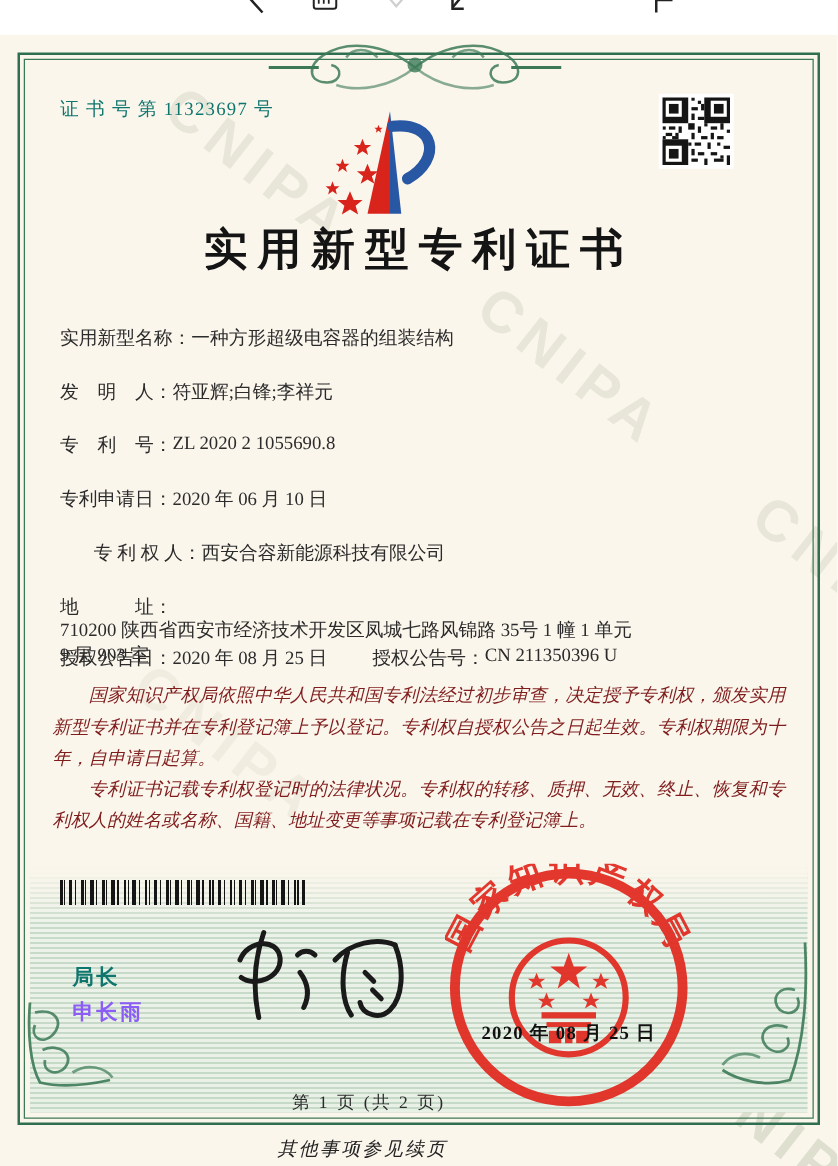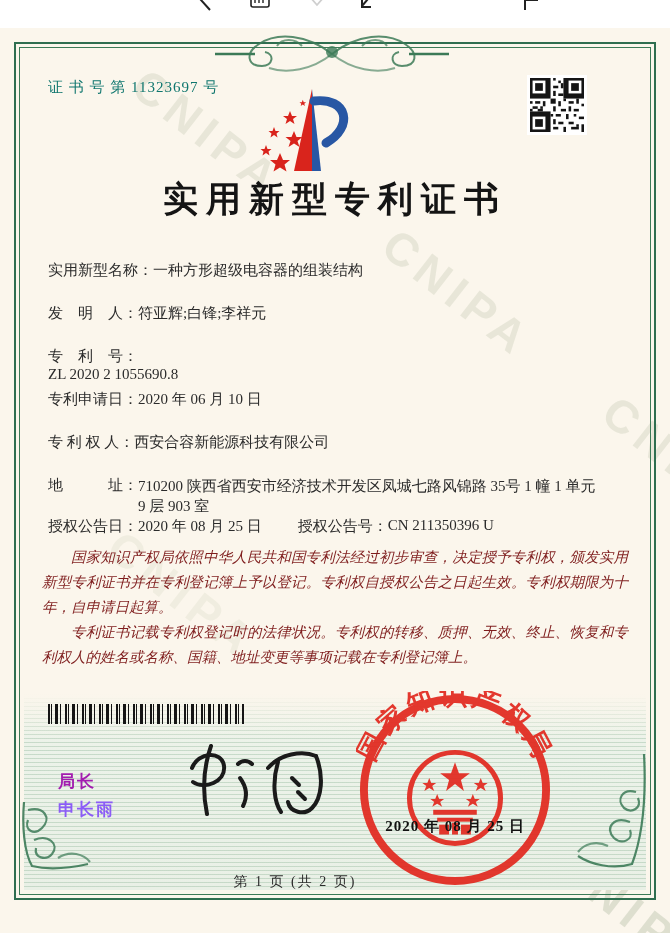--- a/index.html
+++ b/index.html
@@ -52,21 +52,21 @@
     text-align:justify;
   }
   .bodytext p { text-indent:2em; }
   
   .barcode {
     position:absolute; top:676px; left:48px; width:196px; height:20px;
     background:
       repeating-linear-gradient(90deg,#151515 0 2px, transparent 2px 3px, #151515 3px 4px, transparent 4px 7px,
         #151515 7px 10px, transparent 10px 12px, #151515 12px 13px, transparent 13px 17px);
   }
-  .signer-title { position:absolute; top:742px; left:58px; font-size:17px; font-weight:bold; color:#a21caf; letter-spacing:2px; }
+  .signer-title { position:absolute; top:742px; left:58px; font-size:17px; font-weight:bold; color:#0f766e; letter-spacing:2px; }
   .signer-name  { position:absolute; top:770px; left:58px; font-size:17px; font-weight:bold; color:#8b5cf6; letter-spacing:2px; }
   .signature { position:absolute; top:708px; left:178px; }
   .seal { position:absolute; top:663px; left:356px; opacity:0.92; }
   .seal-date {
     position:absolute; top:789px; left:356px; width:198px; text-align:center;
     font-size:15px; color:#111; letter-spacing:1px; font-weight:bold;
   }
   .page-num { position:absolute; top:845px; left:105px; width:380px; text-align:center; font-size:14px; color:#2b2b2b; letter-spacing:2px; }
   .continuation { position:absolute; top:882px; left:100px; width:380px; text-align:center; font-size:15px; color:#222; font-style:italic; letter-spacing:2px; }
   .ornament-top { position:absolute; top:-16px; left:191px; }
@@ -209,33 +209,33 @@
   <div class="title">实用新型专利证书</div>
 
   <div class="frow" style="top:233px;">
     <span class="lbl">实用新型名称：</span>
       <span class="val">一种方形超级电容器的组装结构</span>
   </div>
   <div class="frow" style="top:276px;">
     <span class="lbl">发　明　人：</span>
       <span class="val">符亚辉;白锋;李祥元</span>
   </div>
-  <div class="frow" style="top:319px;flex-direction:column;">
+  <div class="frow" style="top:319px;">
     <span class="lbl">专　利　号：</span>
       <span class="val">ZL 2020 2 1055690.8</span>
   </div>
   <div class="frow" style="top:362px;">
     <span class="lbl">专利申请日：</span>
       <span class="val">2020 年 06 月 10 日</span>
   </div>
-  <div class="frow" style="top:405px;">
+  <div class="frow" style="top:405px;margin-left:27px;">
     <span class="lbl">专 利 权 人：</span>
       <span class="val">西安合容新能源科技有限公司</span>
   </div>
-  <div class="frow" style="top:448px;">
+  <div class="frow" style="top:448px;flex-direction:column;">
     <span class="lbl">地　　　址：</span>
       <span class="val addr-val">710200 陕西省西安市经济技术开发区凤城七路风锦路 35号 1 幢 1 单元 9 层 903 室</span>
   </div>
   <div class="frow" style="top:489px;">
     <span class="lbl">授权公告日：</span>
       <span class="val">2020 年 08 月 25 日</span>
     <span class="grant2">
       <span class="lbl">授权公告号：</span>
         <span class="val">CN 211350396 U</span>
     </span>
@@ -281,13 +281,14 @@
       <rect x="78" y="120" width="44" height="5"></rect>
       <rect x="82" y="128" width="36" height="4"></rect>
       <rect x="84" y="135" width="10" height="10"></rect>
       <rect x="106" y="135" width="10" height="10"></rect>
       <rect x="97" y="133" width="6" height="12"></rect>
     </g>
   </svg>
   <div class="seal-date">2020 年 08 月 25 日</div>
 
   <div class="page-num">第 1 页 (共 2 页)</div>
+  <div class="continuation">其他事项参见续页</div>
 </div>
 
 </body></html>

